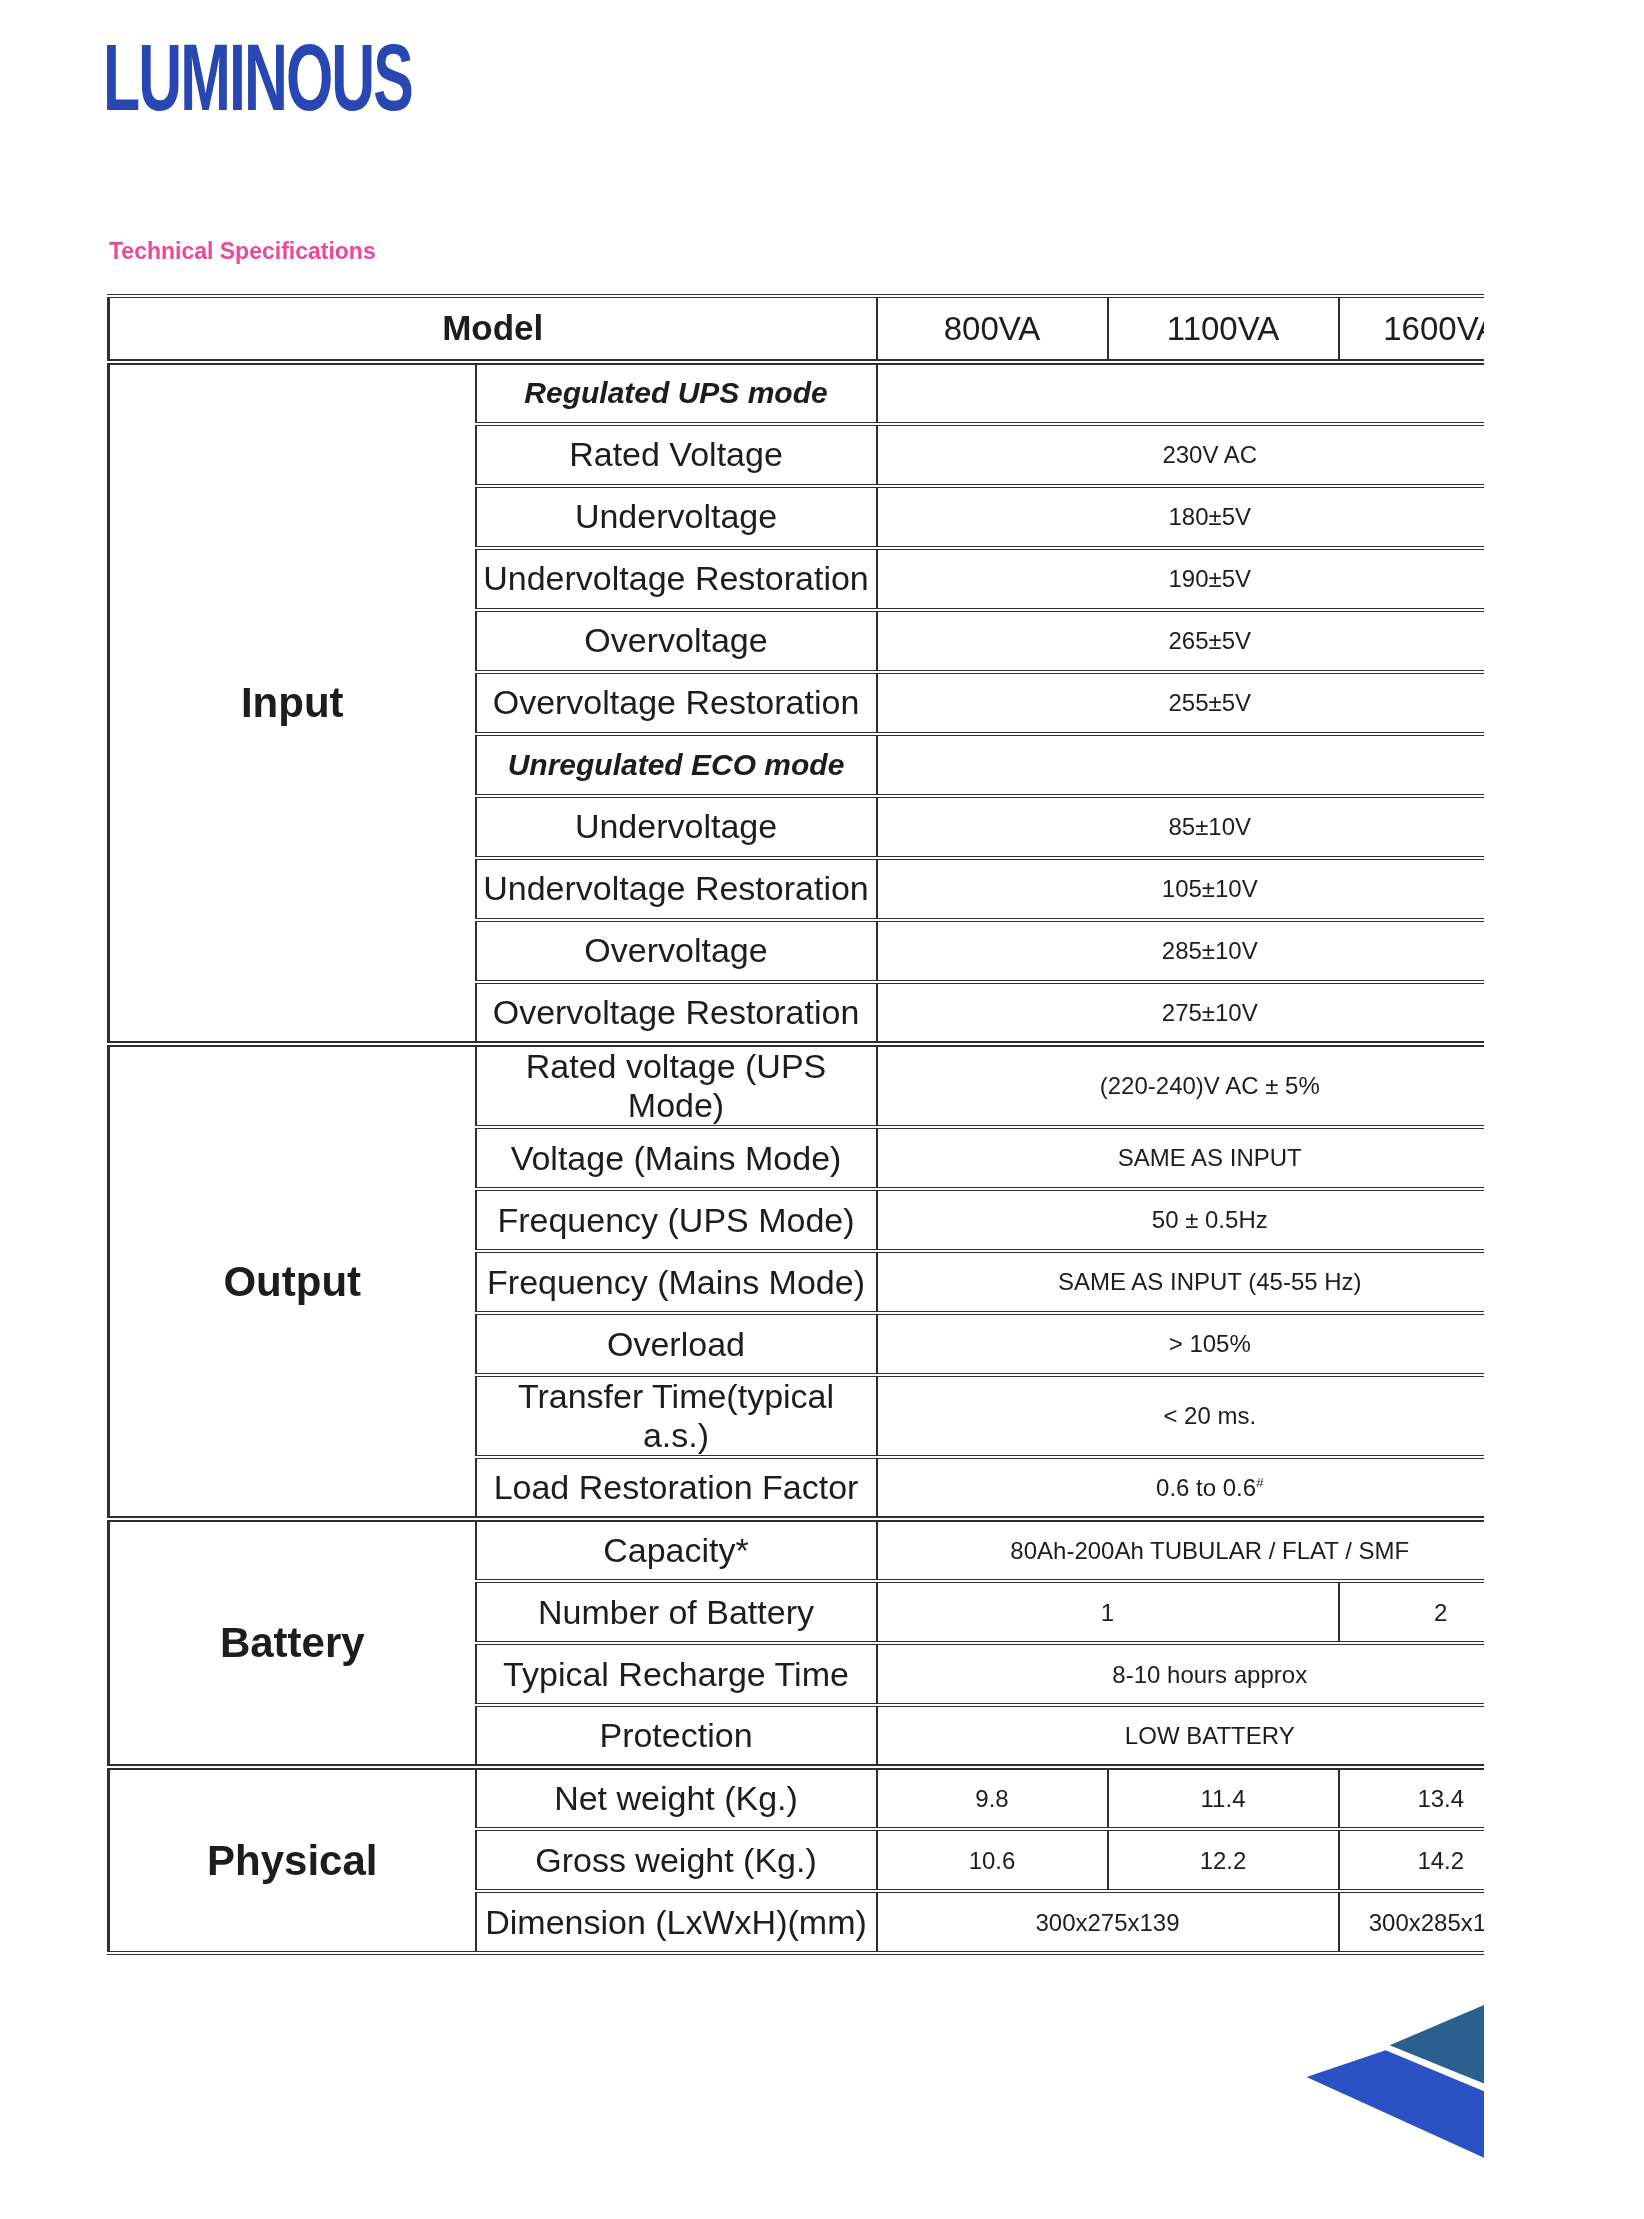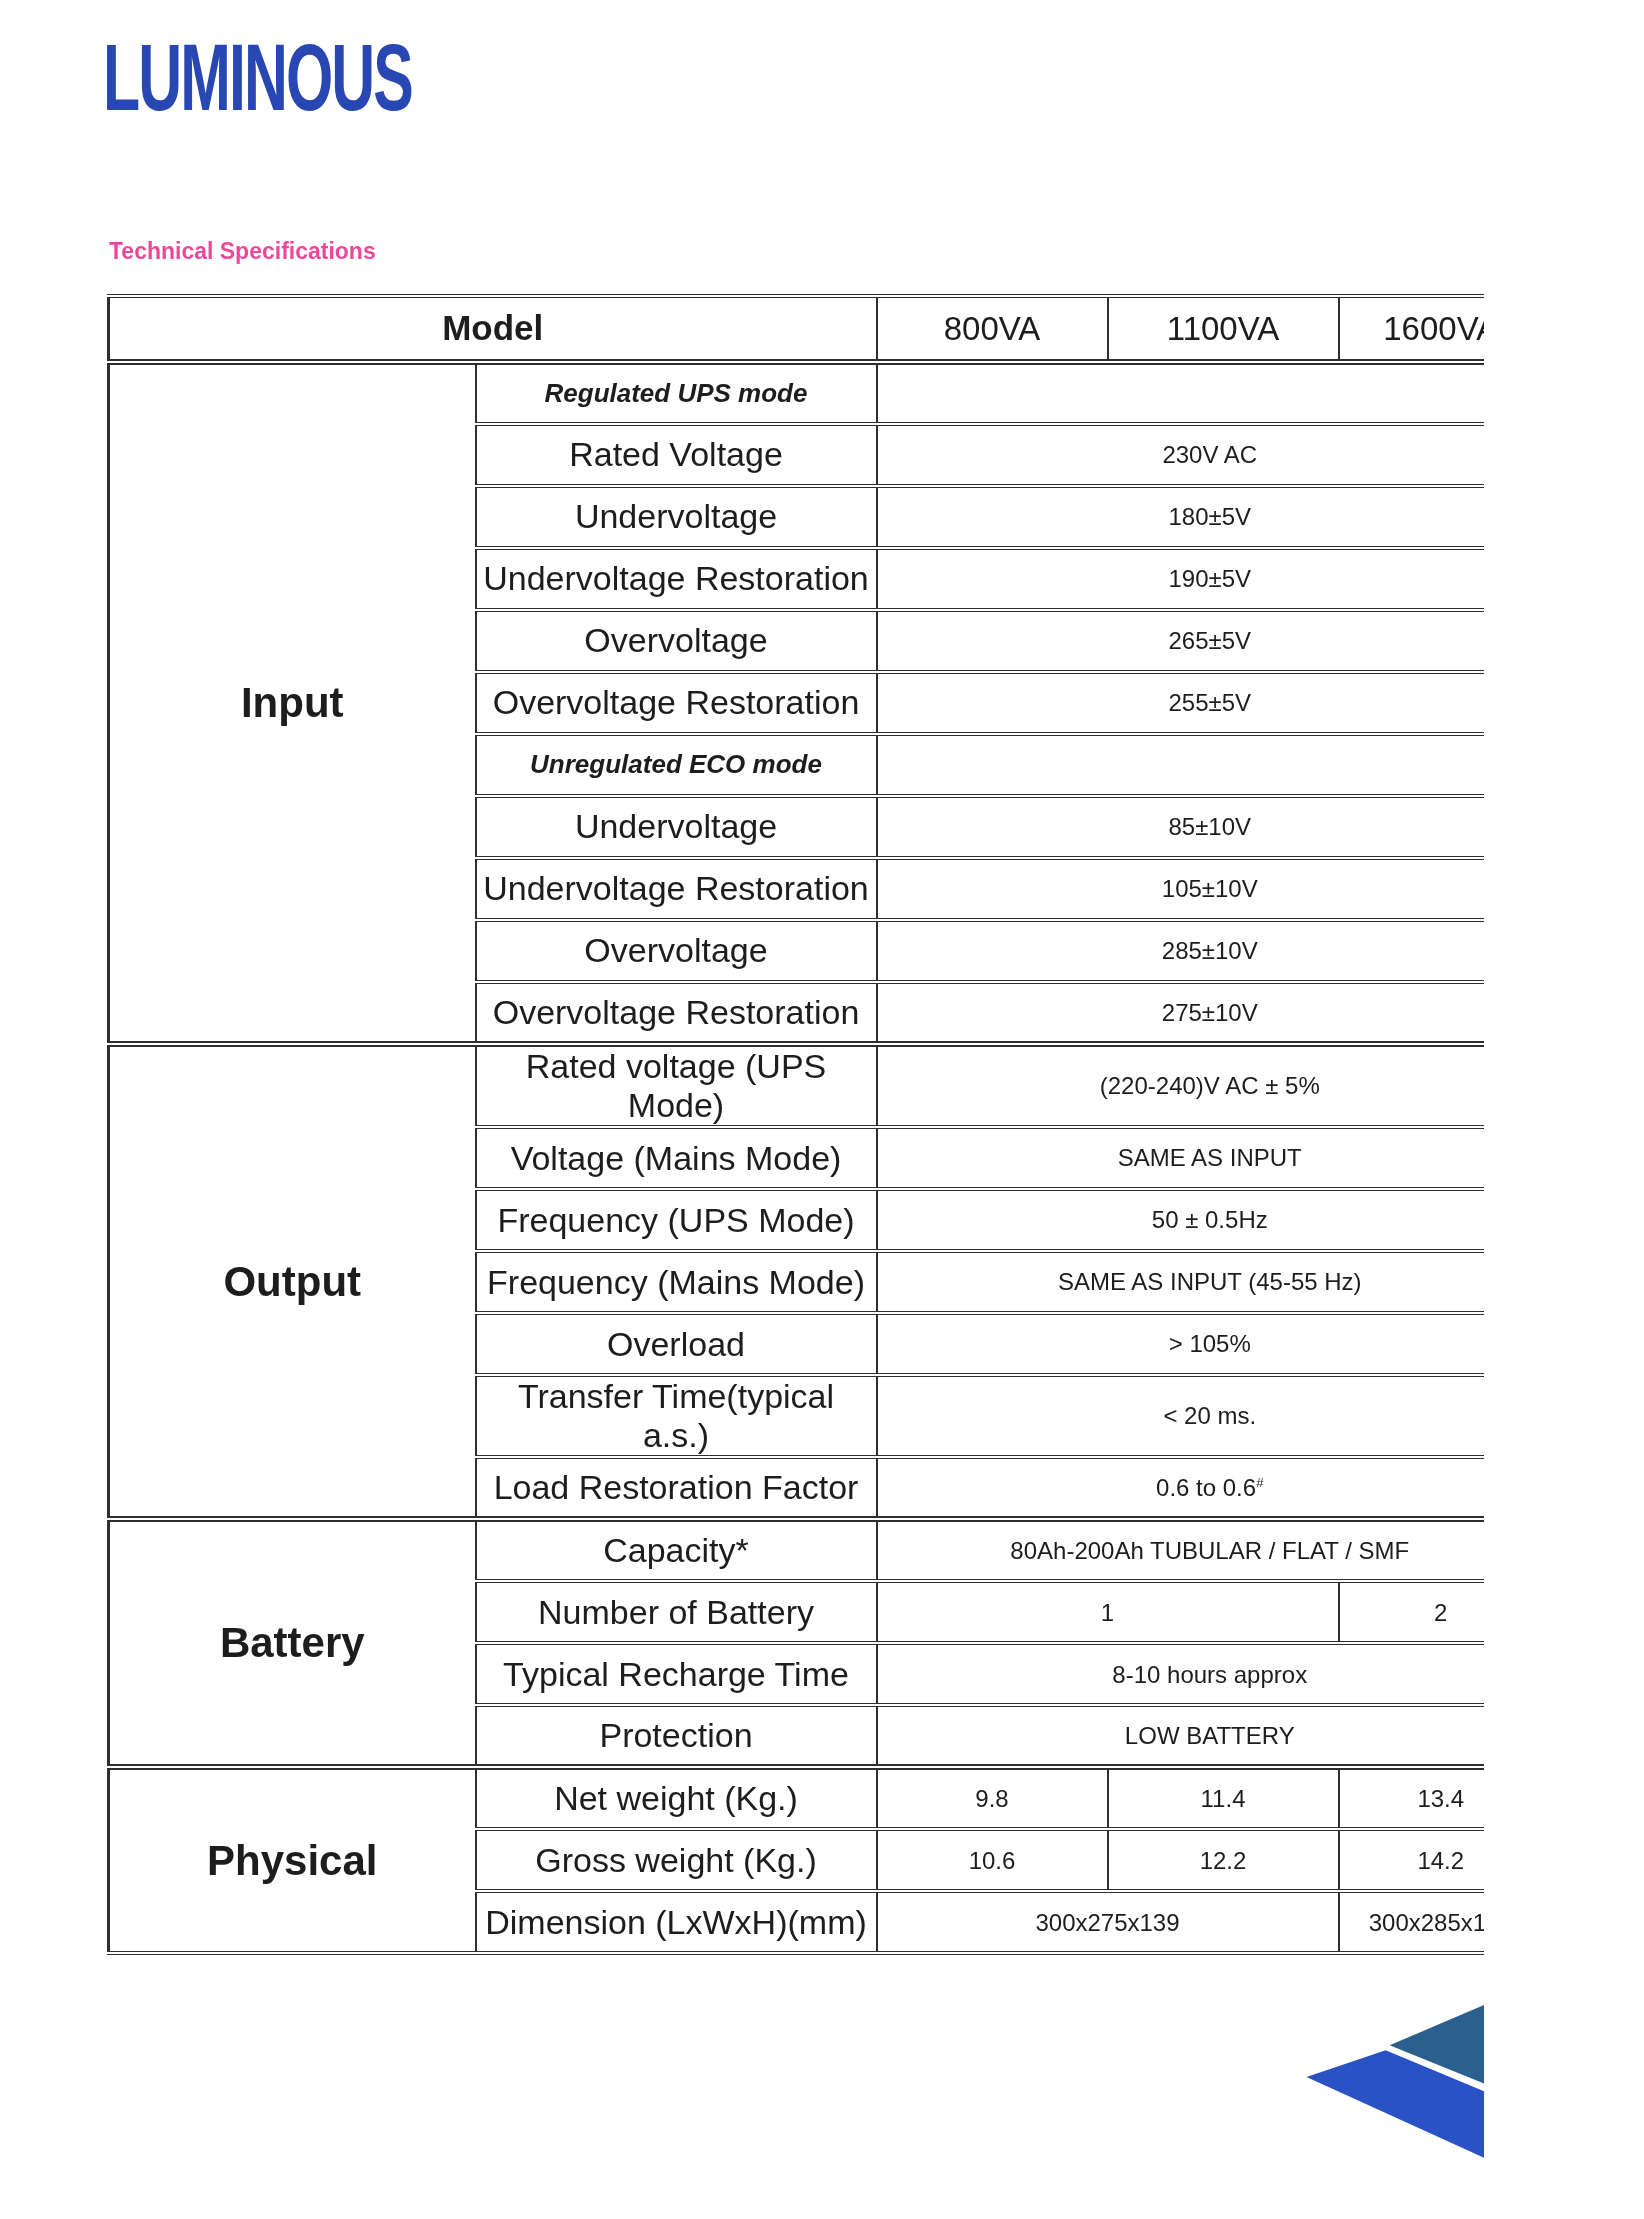--- a/index.html
+++ b/index.html
@@ -53,21 +53,21 @@
   }
   .spec-table tr.sec-start > th, .spec-table tr.sec-start > td {
     border-top: 6px double #2e2e2e;
   }
   .spec-table thead tr { height: 66px; }
   .spec-table tbody tr { height: 62px; }
   th.model { font-size: 35px; font-weight: bold; text-align: center; }
   th.va    { font-size: 33px; font-weight: normal; text-align: center; }
   td.section-cell { font-size: 42px; font-weight: bold; text-align: center; }
   td.spec  { font-size: 34px; font-weight: normal; text-align: center; }
-  td.mode  { font-size: 26px; font-weight: bold; font-style: italic; text-align: center; }
+  td.mode  { font-size: 30px; font-weight: bold; font-style: italic; text-align: center; }
   td.val   { font-size: 24px; text-align: center; }
   td.val sup { font-size: 0.55em; }
   .decoration {
     position: absolute;
     left: 0; top: 0;
     width: 1644px; height: 2220px;
     pointer-events: none;
   }
 </style>
 </head>

